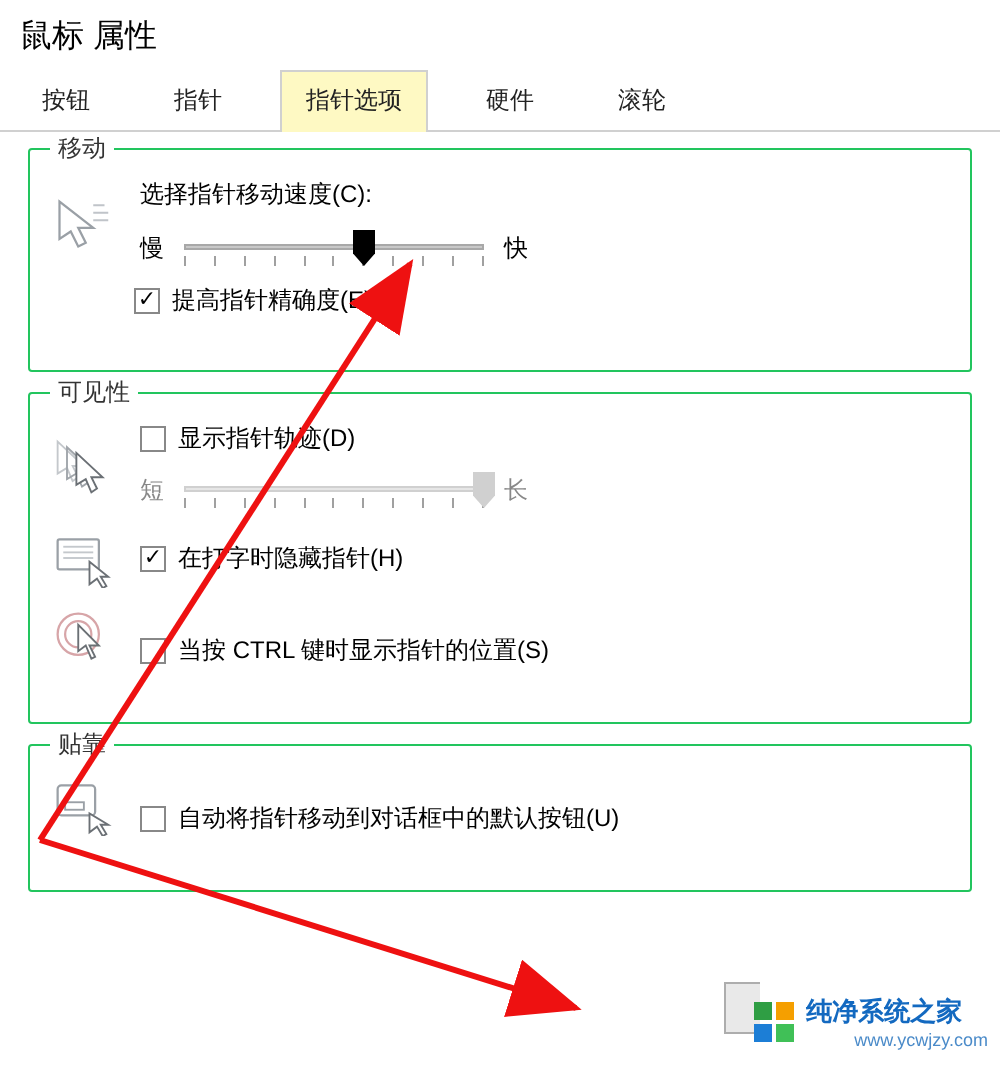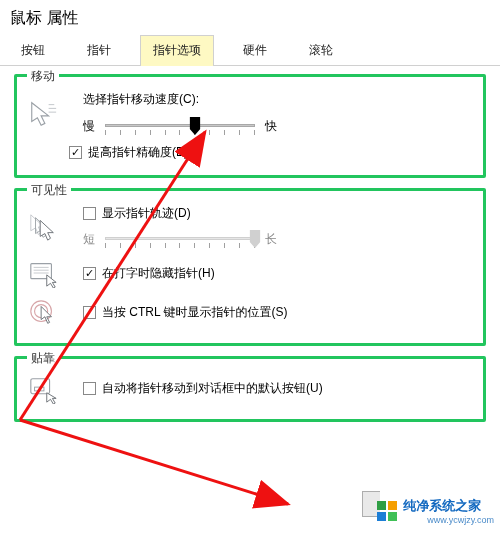--- a/index.html
+++ b/index.html
@@ -49,41 +49,41 @@
     align-items: center; justify-content: center;
   }
   .tab-icon-square::before {
     content: "";
     width: 8px; height: 8px;
     border: 1px solid #b00020;
     border-radius: 50%;
   }
   .content { padding: 8px 14px 0 14px; }
   .group {
-    border: 3px solid #22c55e;
+    border: 1px solid #22c55e;
     border-radius: 2px;
-    padding: 14px 10px 14px 10px;
+    padding: 14px 10px 26px 10px;
     margin-bottom: 10px;
     position: relative;
   }
   .group-title {
     position: absolute;
     top: -9px;
     left: 10px;
     background: #fff;
     padding: 0 4px;
     color: #333;
   }
   .row {
     display: flex;
     align-items: center;
-    gap: 24px;
+    gap: 13px;
     margin-bottom: 8px;
   }
-  .row:last-child { margin-bottom: 0; }
+  .row:last-child { margin-bottom: 0; align-items: flex-end; }
   .row-icon {
     width: 32px;
     height: 32px;
     display: flex;
     align-items: center;
     justify-content: center;
     flex-shrink: 0;
   }
   .row-icon svg { width: 30px; height: 30px; }
   .row-body { flex: 1; }

